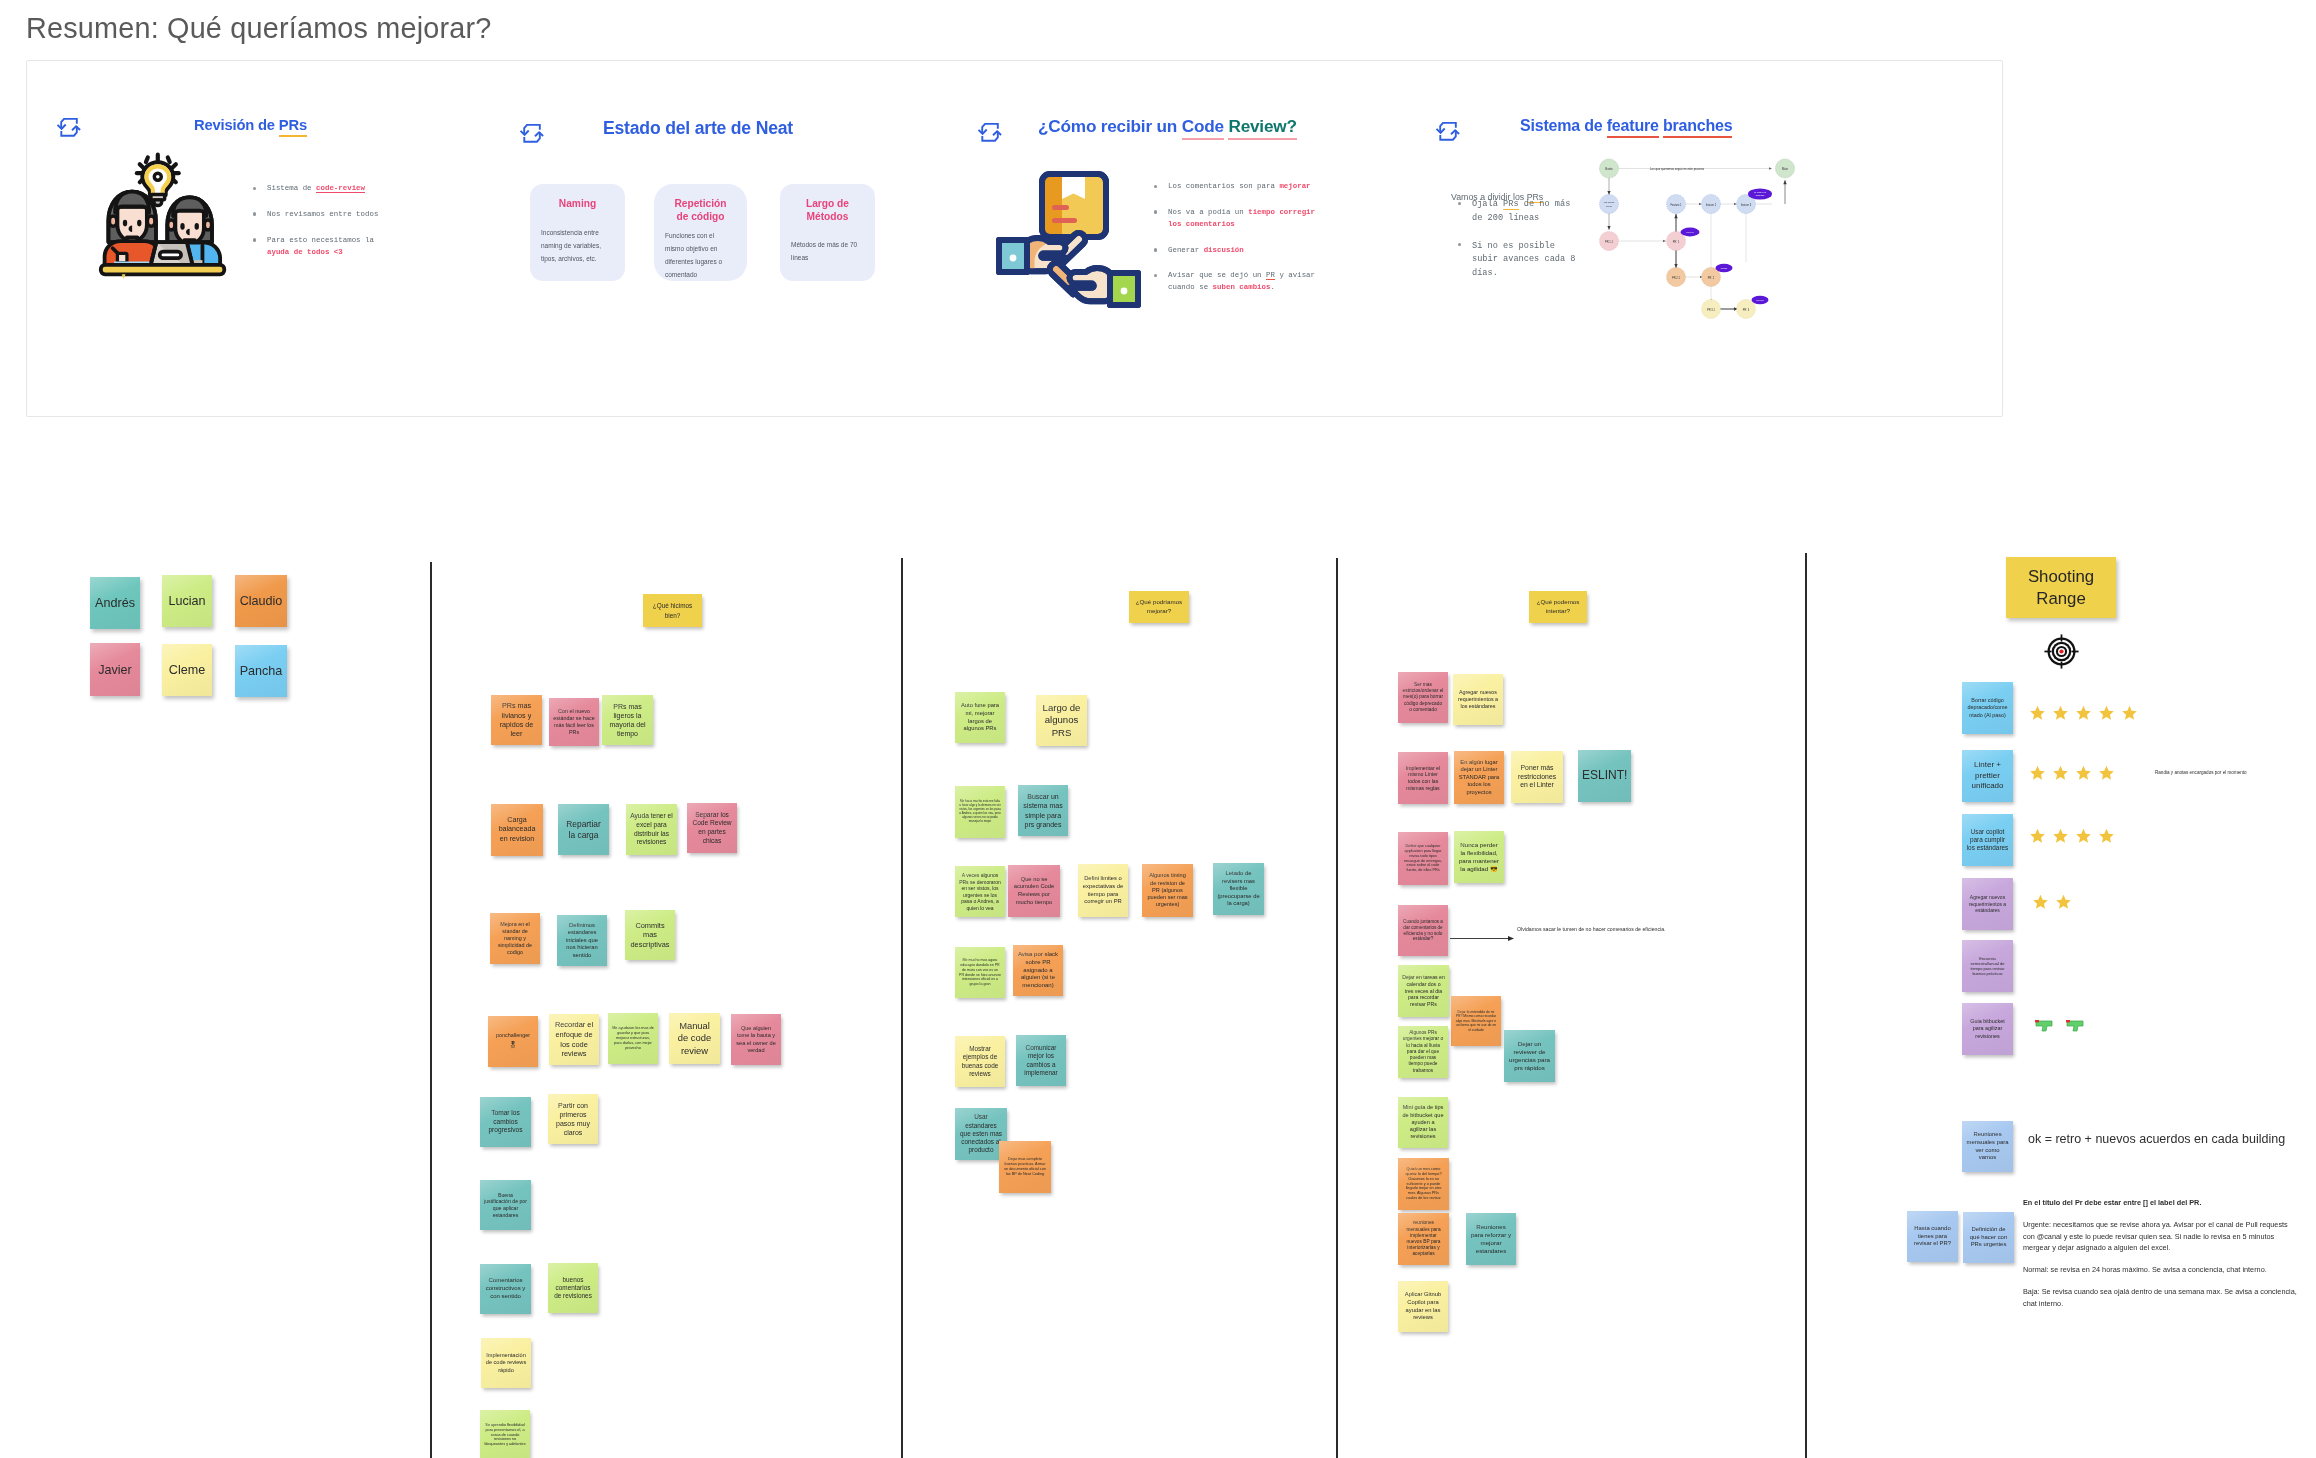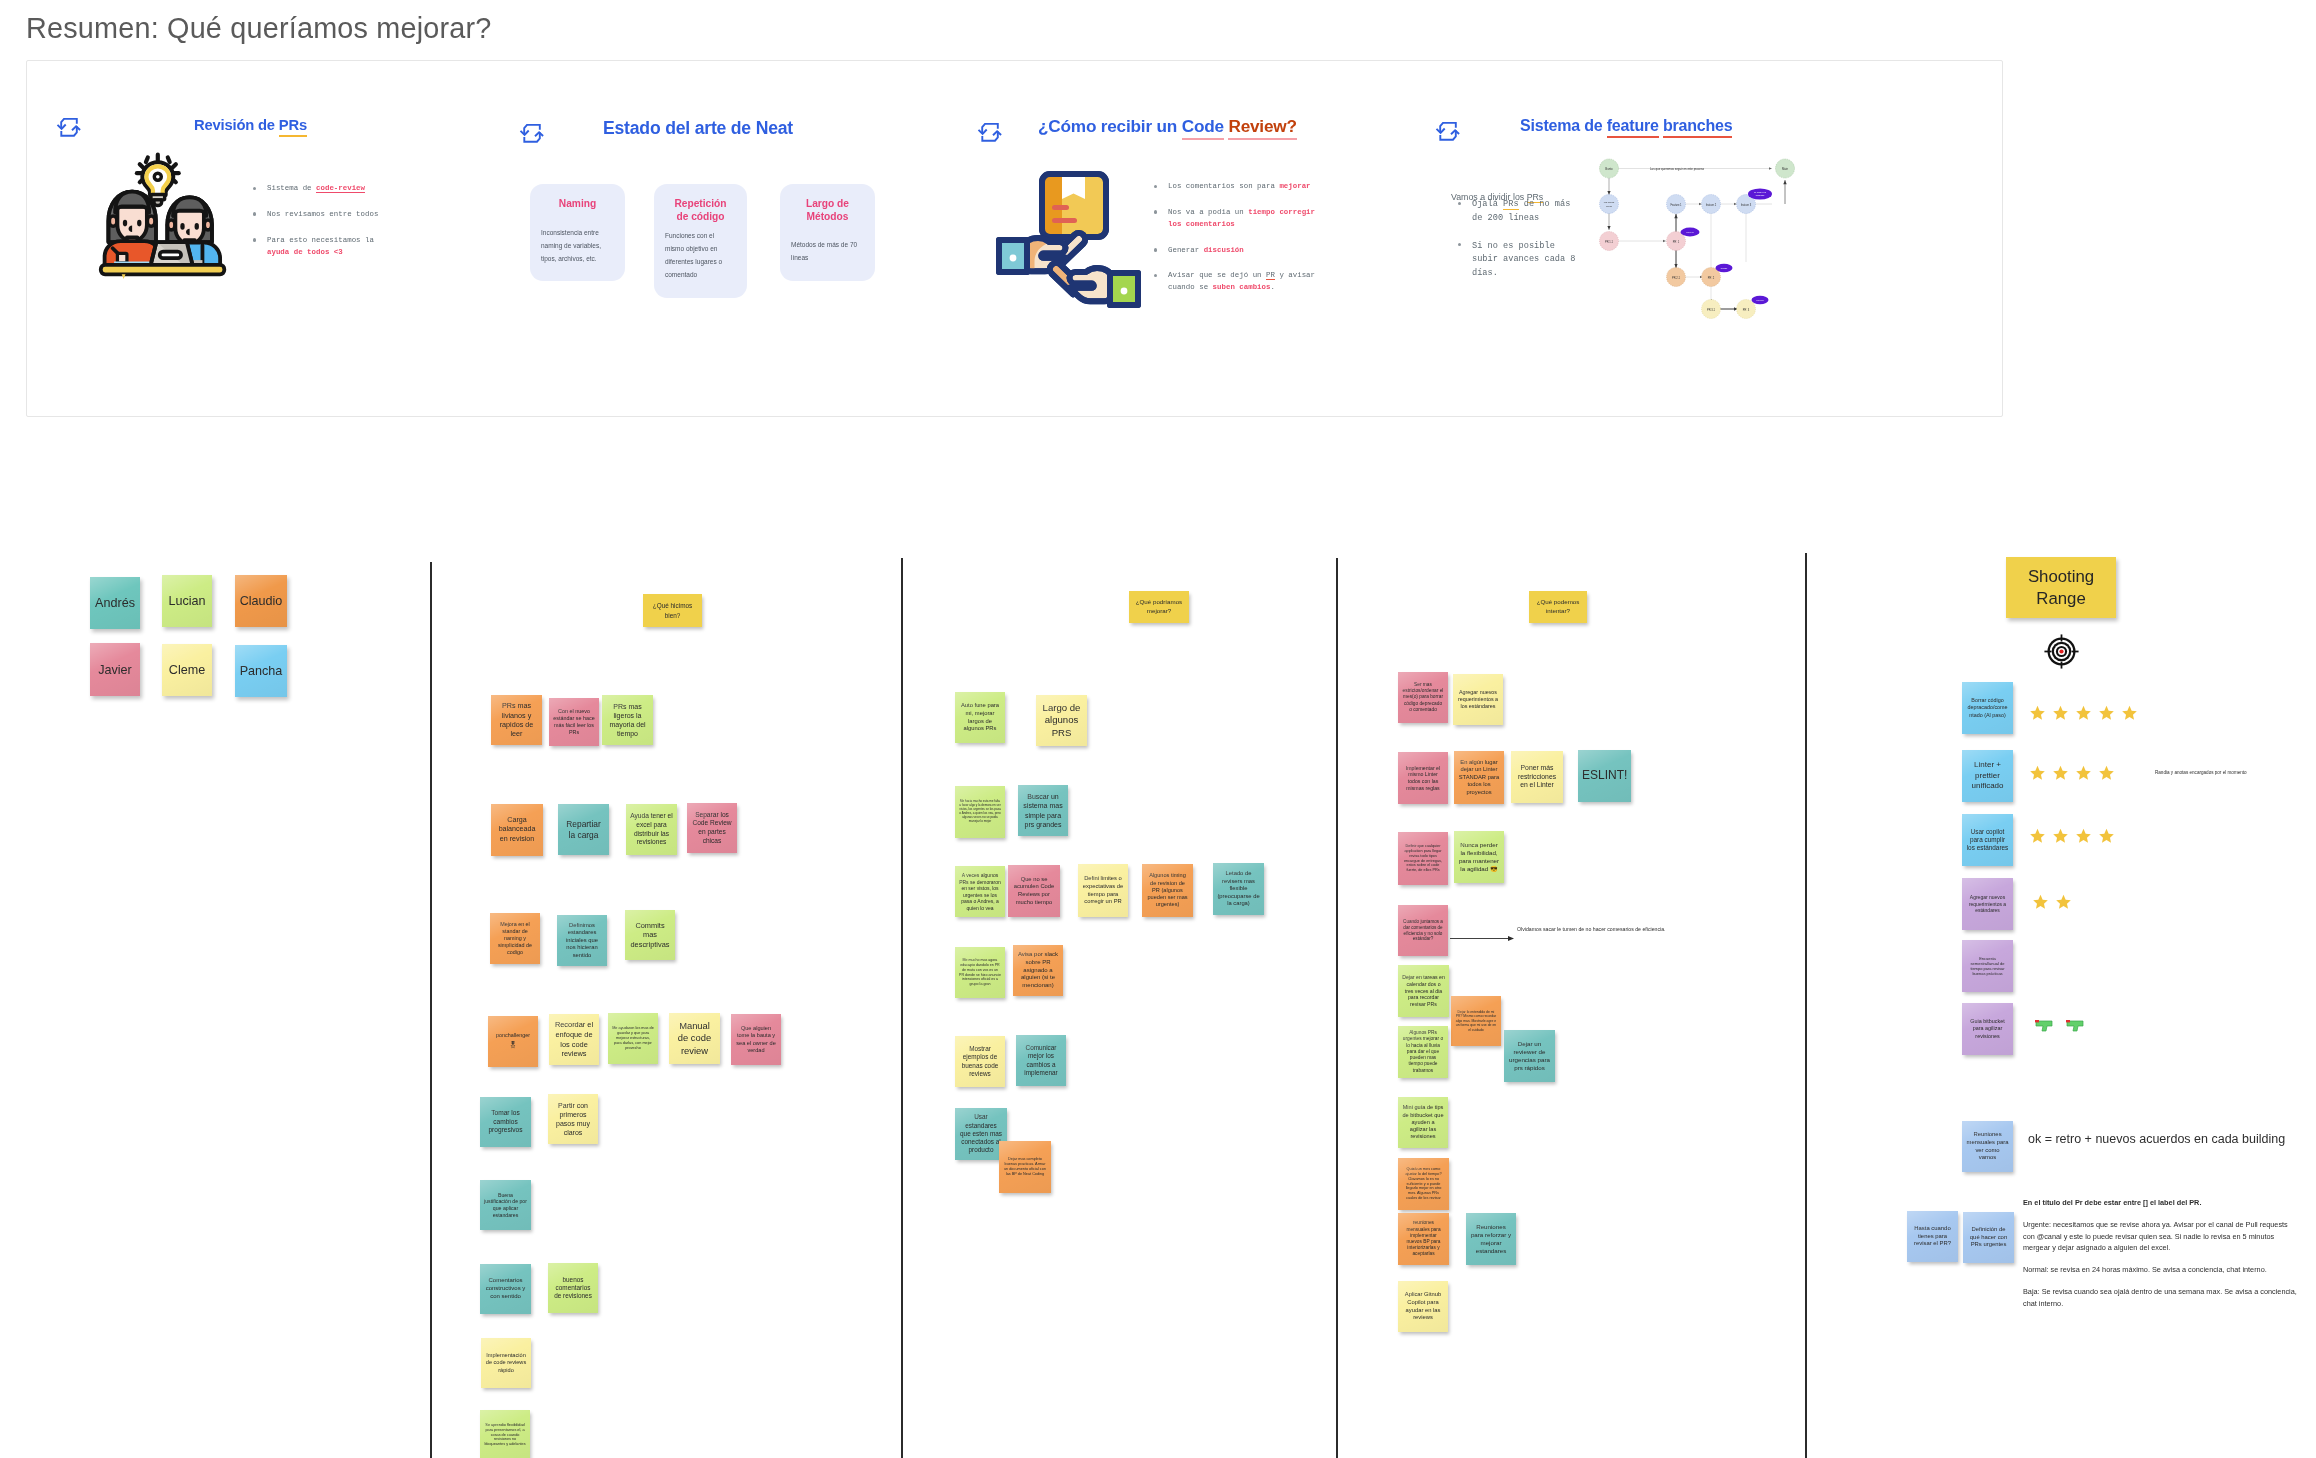--- a/index.html
+++ b/index.html
@@ -132,37 +132,37 @@
         <path d="M5.2 11.8 L5.2 5.2 L8.0 1.9 H20.8 V6.8"></path>
         <path d="M1.5 7.8 L5.6 11.9 L9.7 7.5"></path>
         <path d="M20.8 9.2 V15.5 L18.0 18.7 H5.3 V13.9"></path>
         <path d="M16.0 13.2 L20.1 9.2 L24.1 13.0"></path>
       </svg></div>
 <div class="panel-title" style="left:603px;top:118px;font-size:17.6px;"><span>Estado del arte de Neat</span></div>
 <div class="ncard" style="left:530px;top:184px;width:95px;height:97px;">
 <div class="ct">Naming</div>
 <div class="cb" style="top:42px;">Inconsistencia entre naming de variables, tipos, archivos, etc.</div>
 </div>
-<div class="ncard" style="left:654px;top:184px;width:93px;height:114px;">
+<div class="ncard" style="left:654px;top:184px;width:93px;height:97px;border-radius:19px;">
 <div class="ct">Repetición de código</div>
 <div class="cb" style="top:45px;">Funciones con el mismo objetivo en diferentes lugares o comentado</div>
 </div>
 <div class="ncard" style="left:780px;top:184px;width:95px;height:97px;">
 <div class="ct">Largo de Métodos</div>
 <div class="cb" style="top:54px;">Métodos de más de 70 líneas</div>
 </div>
 </div>
 <div class="panel" style="left:0px;width:2316px;">
 <div class="panel-icon" style="left:977px;top:122px;"><svg viewBox="0 0 26 21" width="100%" height="100%" fill="none" stroke="#2f5fe0" stroke-width="1.9" stroke-linecap="butt" stroke-linejoin="miter">
         <path d="M5.2 11.8 L5.2 5.2 L8.0 1.9 H20.8 V6.8"></path>
         <path d="M1.5 7.8 L5.6 11.9 L9.7 7.5"></path>
         <path d="M20.8 9.2 V15.5 L18.0 18.7 H5.3 V13.9"></path>
         <path d="M16.0 13.2 L20.1 9.2 L24.1 13.0"></path>
       </svg></div>
-<div class="panel-title" style="left:1038px;top:116px;font-size:17.2px;"><span>¿Cómo  recibir un </span><span class="u" style="color:#f5a0a8"><span style="color:#2f5fe0">Code</span></span><span>&nbsp;</span><span class="u" style="color:#f5a0a8"><span style="color:#c2410c">Review?</span></span></div>
+<div class="panel-title" style="left:1038px;top:116px;font-size:17.2px;"><span>¿Cómo  recibir un </span><span class="u" style="color:#f5a0a8"><span style="color:#2f5fe0">Code</span></span><span>&nbsp;</span><span class="u" style="color:#f5a0a8"><span style="color:#0f766e">Review?</span></span></div>
 <div class="abs" id="ill2" style="left:990px;top:165px;width:155px;height:150px;">
       <svg viewBox="0 0 155 150" width="100%" height="100%" style="display:block">
 <g stroke="#1f3573" stroke-width="6.0" stroke-linejoin="round" stroke-linecap="round">
 
 <rect x="52" y="9" width="64" height="63" rx="8" fill="#f2c955"></rect>
 <path d="M60 9h12v63h-12c-4.4 0-8-3.6-8-8V17c0-4.4 3.6-8 8-8z" fill="#e8991f" stroke="none"></path>
 <path d="M72 9h23v25l-11.5-5.5L72 34z" fill="#ffffff" stroke="none"></path>
 <rect x="52" y="9" width="64" height="63" rx="8" fill="none"></rect>
 <rect x="62" y="40" width="17" height="5" rx="2.5" fill="#e06254" stroke="none"></rect>
 <rect x="62" y="53" width="25" height="5" rx="2.5" fill="#e06254" stroke="none"></rect>

